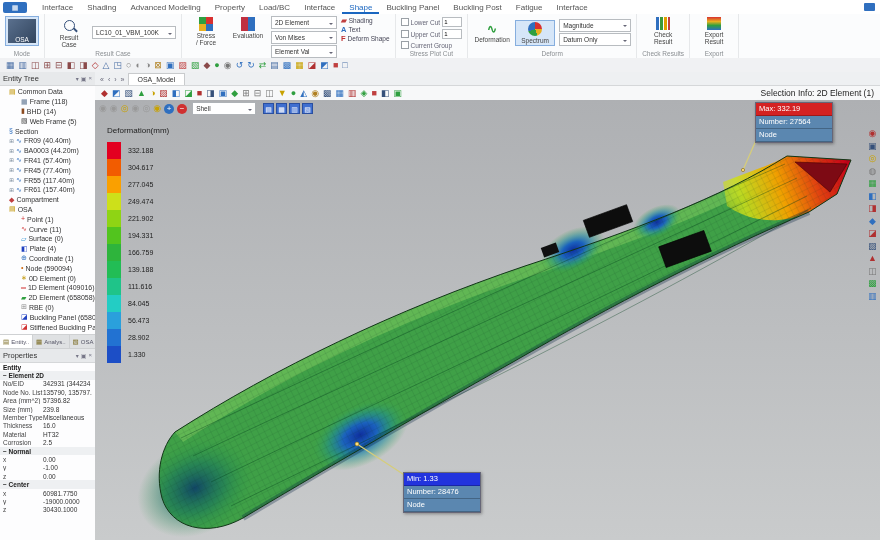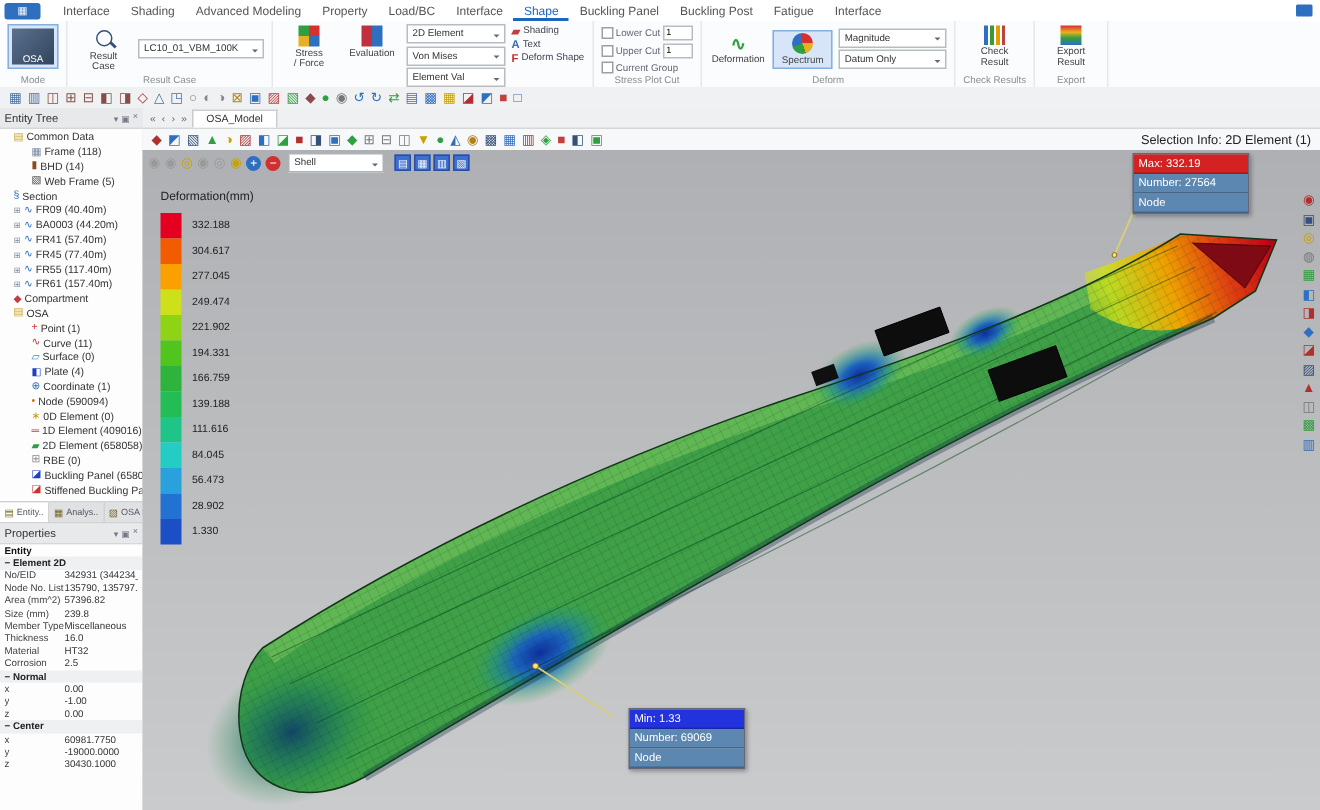--- a/index.html
+++ b/index.html
@@ -80,21 +80,21 @@
   .ltitle{font-size:8px;color:#222;margin-bottom:7px;}
   .lrow{display:flex;align-items:center;height:17px;}
   .lsw{width:14px;height:17px;flex:none;}
   .llab{font-size:7px;color:#222;margin-left:7px;}
   .tip{position:absolute;width:76px;border:1px solid #667;font-size:7.5px;color:#fff;box-shadow:1px 1px 3px rgba(0,0,0,0.35);}
   .tip .r{height:12px;line-height:12px;padding:0 3px;border-bottom:1px solid rgba(0,0,0,0.25);white-space:nowrap;overflow:hidden;}
   .rmax{background:#d42222;}
   .rmid{background:#5b87b0;}
   .rmin{background:#2233dd;}
   .maxtip{left:660px;top:2px;}
-  .mintip{left:324px;top:372px;}
+  .mintip{left:308px;top:372px;}
   .rstrip{position:absolute;right:3px;top:28px;display:flex;flex-direction:column;gap:2.5px;align-items:center;}
   .ri{font-size:9px;line-height:10px;}
 </style>
 </head>
 <body>
 
 <div id="app">
 
   <div class="tabrow">
     <div class="appbtn">▦</div>
@@ -803,21 +803,21 @@
       </div>
 
       <div class="tip maxtip">
         <div class="r rmax">Max: 332.19</div>
         <div class="r rmid">Number: 27564</div>
         <div class="r rmid">Node</div>
       </div>
 
       <div class="tip mintip">
         <div class="r rmin">Min: 1.33</div>
-        <div class="r rmid">Number: 69069</div>
+        <div class="r rmid">Number: 28476</div>
         <div class="r rmid">Node</div>
       </div>
 
       <div class="rstrip">
 
       <span class="ri" style="color: rgb(176, 48, 48);">◉</span>
           <span class="ri" style="color: rgb(53, 80, 122);">▣</span>
           <span class="ri" style="color: rgb(200, 162, 0);">◎</span>
           <span class="ri" style="color: rgb(119, 119, 119);">◍</span>
           <span class="ri" style="color: rgb(47, 159, 63);">▦</span>

